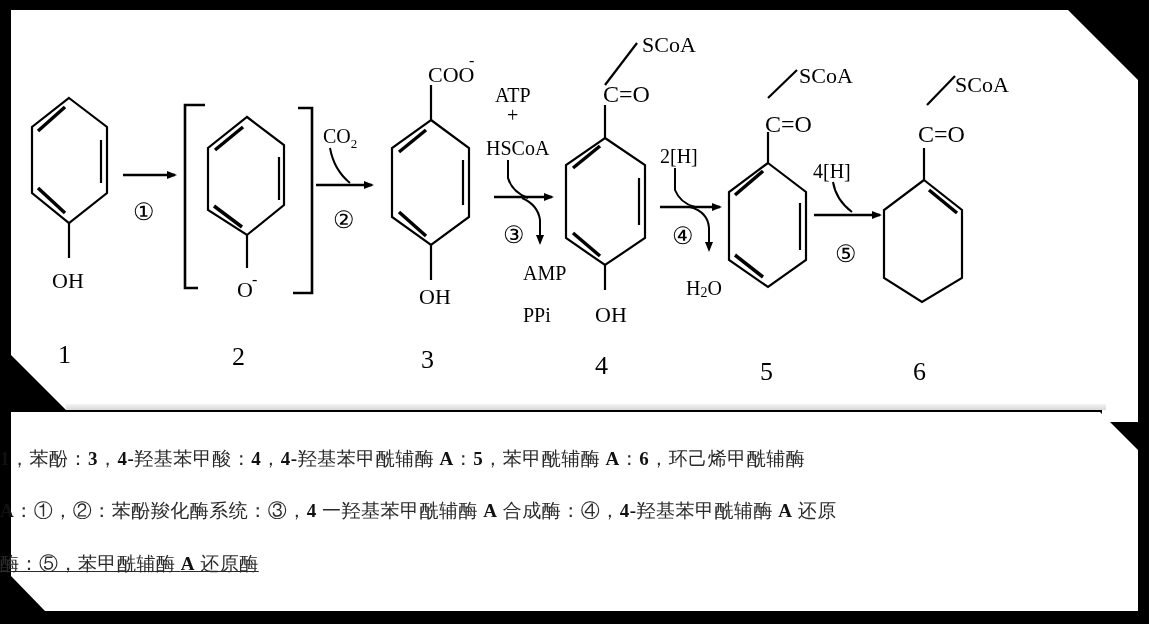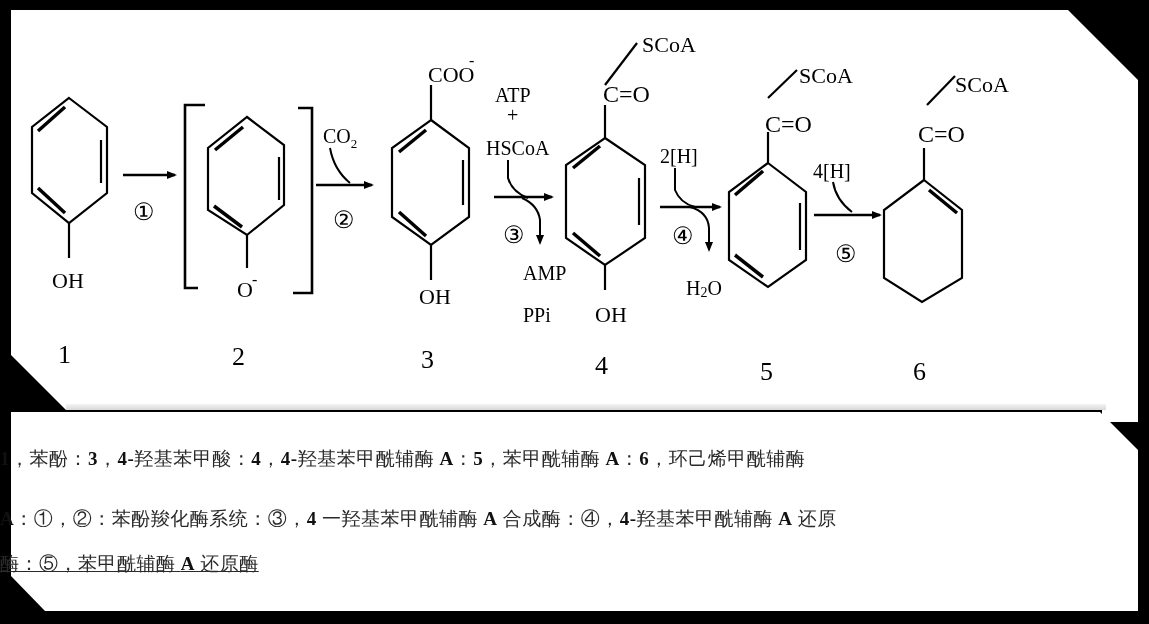--- a/index.html
+++ b/index.html
@@ -127,15 +127,15 @@
     <polygon points="924,180 962,210 962,278 922,302 884,278 884,210"></polygon>
     <line x1="929" y1="190" x2="957" y2="213" stroke-width="3.5"></line>
   </g>
   <text class="chem" x="955" y="92" font-size="22">SCoA</text>
   <text class="chem" x="918" y="142" font-size="24"><tspan>C</tspan><tspan>=O</tspan></text>
   <text class="chem" x="913" y="380" font-size="26">6</text>
 </svg>
 
 <div class="caption">
   <div class="line" style="top:6px;"><b>1</b><span>，苯酚：</span><b>3</b><span>，</span><b>4-</b><span>羟基苯甲酸：</span><b>4</b><span>，</span><b>4-</b><span>羟基苯甲酰辅酶 </span><b>A</b><span>：</span><b>5</b><span>，苯甲酰辅酶 </span><b>A</b><span>：</span><b>6</b><span>，环己烯甲酰辅酶</span></div>
-  <div class="line" style="top:58px;margin-top:8px;"><b>A</b><span>：①，②：苯酚羧化酶系统：③，</span><b>4</b><span> 一羟基苯甲酰辅酶 </span><b>A</b><span> 合成酶：④，</span><b>4-</b><span>羟基苯甲酰辅酶 </span><b>A</b><span> 还原</span></div>
+  <div class="line" style="top:58px;"><b>A</b><span>：①，②：苯酚羧化酶系统：③，</span><b>4</b><span> 一羟基苯甲酰辅酶 </span><b>A</b><span> 合成酶：④，</span><b>4-</b><span>羟基苯甲酰辅酶 </span><b>A</b><span> 还原</span></div>
   <div class="line" style="top:111px;text-decoration:underline;"><span>酶：⑤，苯甲酰辅酶 </span><b>A</b><span> 还原酶</span></div>
 </div>
 
 </body></html>

